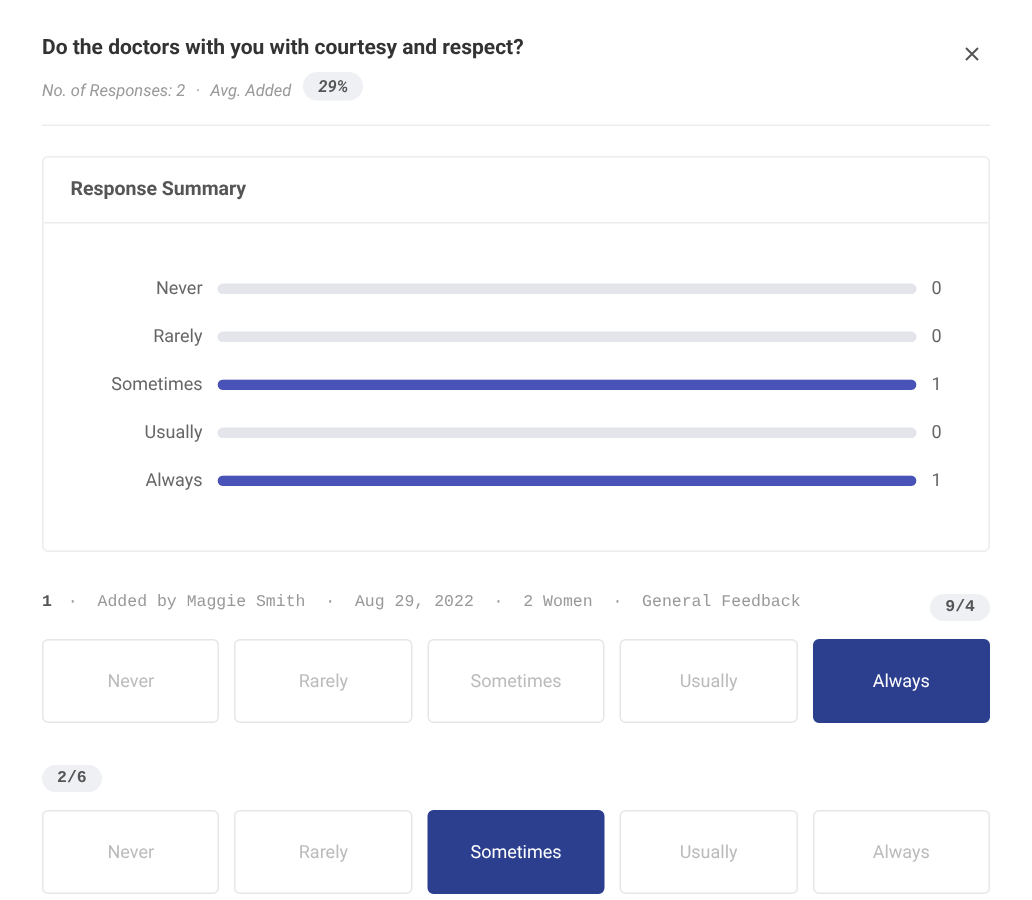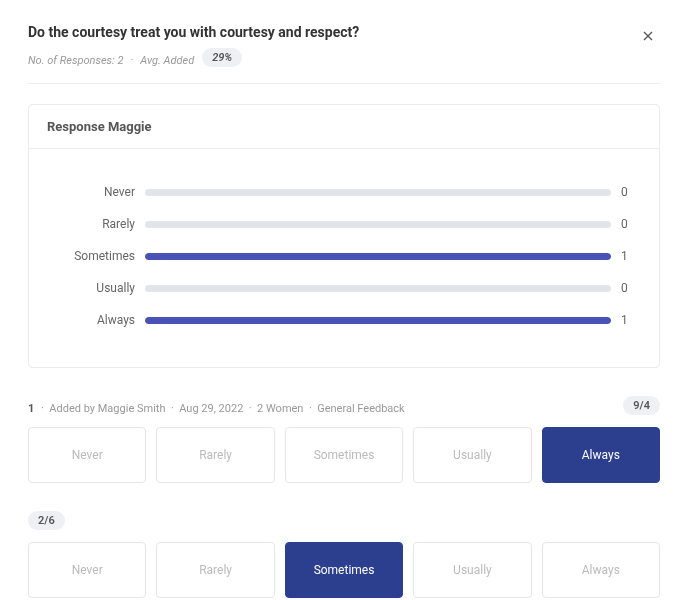--- a/index.html
+++ b/index.html
@@ -16,55 +16,55 @@
     .summary-card { border: 1px solid #ebebeb; border-radius: 4px; margin-top: 20px; }
     .summary-title { font-size: 13px; font-weight: 700; color: #555; padding: 14px 18px; border-bottom: 1px solid #ebebeb; }
     .summary-body { padding: 18px 22px 22px; }
     .bar-row { display: flex; align-items: center; gap: 10px; margin: 18px 0; }
     .bar-label { width: 84px; text-align: right; font-size: 12px; color: #666; }
     .bar-track { flex: 1; height: 7px; background: #e3e5ea; border-radius: 4px; position: relative; overflow: hidden; }
     .bar-fill { height: 100%; background: #4952b7; border-radius: 4px; }
     .bar-count { width: 16px; text-align: left; font-size: 12px; color: #666; }
 
     .response-block { margin-top: 28px; }
-    .response-meta { display: flex; align-items: flex-end; justify-content: space-between; margin-bottom: 12px; }
+    .response-meta { display: flex; align-items: flex-start; justify-content: space-between; margin-bottom: 12px; font-family: Liberation Mono, monospace; }
     .response-meta-left { font-size: 11px; color: #999; }
     .response-meta-left strong { color: #555; font-weight: 700; margin-right: 4px; }
     .meta-sep { margin: 0 3px; }
     .score-pill { background: #eef0f4; color: #555; font-weight: 600; padding: 3px 10px; border-radius: 10px; font-size: 11px; }
 
     .options-row { display: flex; gap: 10px; }
     .option { flex: 1; border: 1px solid #e6e6e6; border-radius: 4px; padding: 20px 0; text-align: center; font-size: 12px; color: #bbb; background: #fff; cursor: default; }
     .option.selected { background: #2c3f8e; color: #fff; border-color: #2c3f8e; }
   </style>
 </head>
 <body>
 
 <div class="modal">
   <div class="header">
     <div class="header-left">
-      <div class="question">Do the courtesy treat you with courtesy and respect?</div>
+      <div class="question">Do the doctors with you with courtesy and respect?</div>
       <div class="meta">
         <span>No. of Responses: 2</span>
         <span class="meta-sep">·</span>
         <span>Avg. Added</span>
         <span class="score-badge">29%</span>
       </div>
     </div>
     <button class="close-btn">
       <span>
         <svg viewBox="0 0 24 24" fill="none">
             <path d="M18 6L6 18M6 6l12 12"></path>
           </svg>
       </span>
     </button>
   </div>
 
   <div class="summary-card">
-    <div class="summary-title">Response Maggie</div>
+    <div class="summary-title">Response Summary</div>
     <div class="summary-body" id="summary-body">
         <div class="bar-row">
           <div class="bar-label">Never</div>
           <div class="bar-track">
             <div class="bar-fill" style="width: 0%;"></div>
           </div>
           <div class="bar-count">0</div>
         </div>
         <div class="bar-row">
           <div class="bar-label">Rarely</div>

